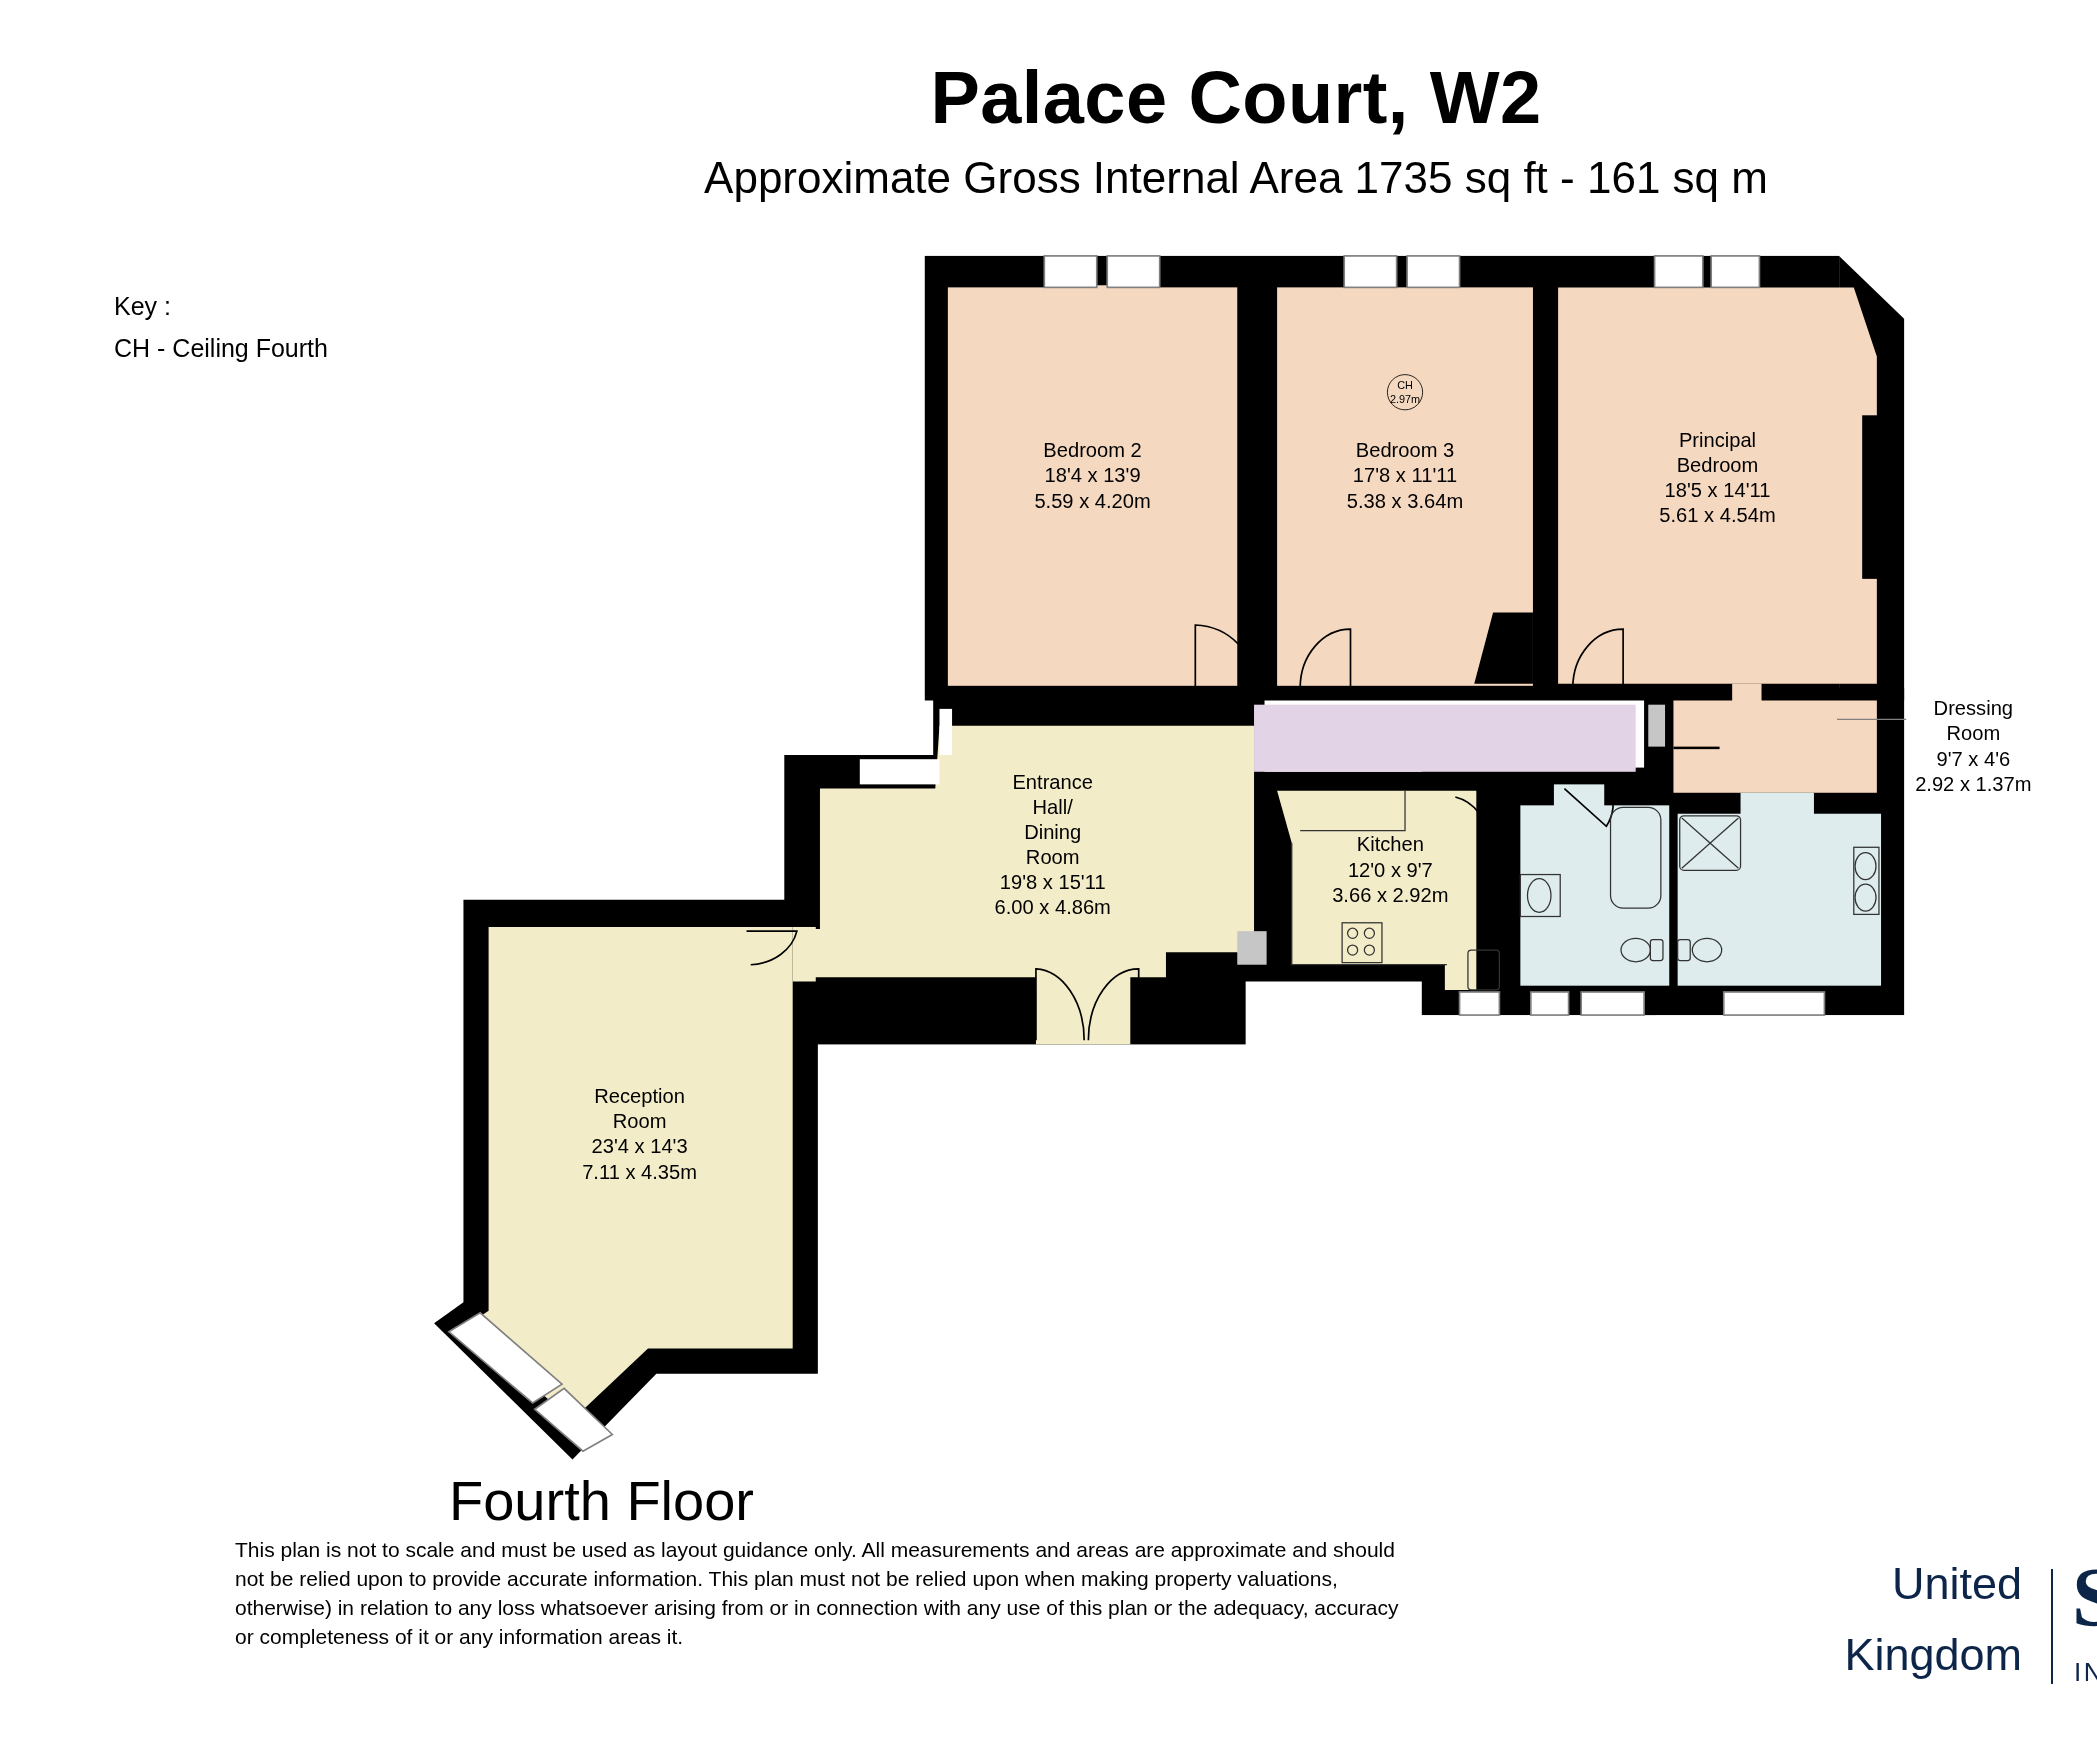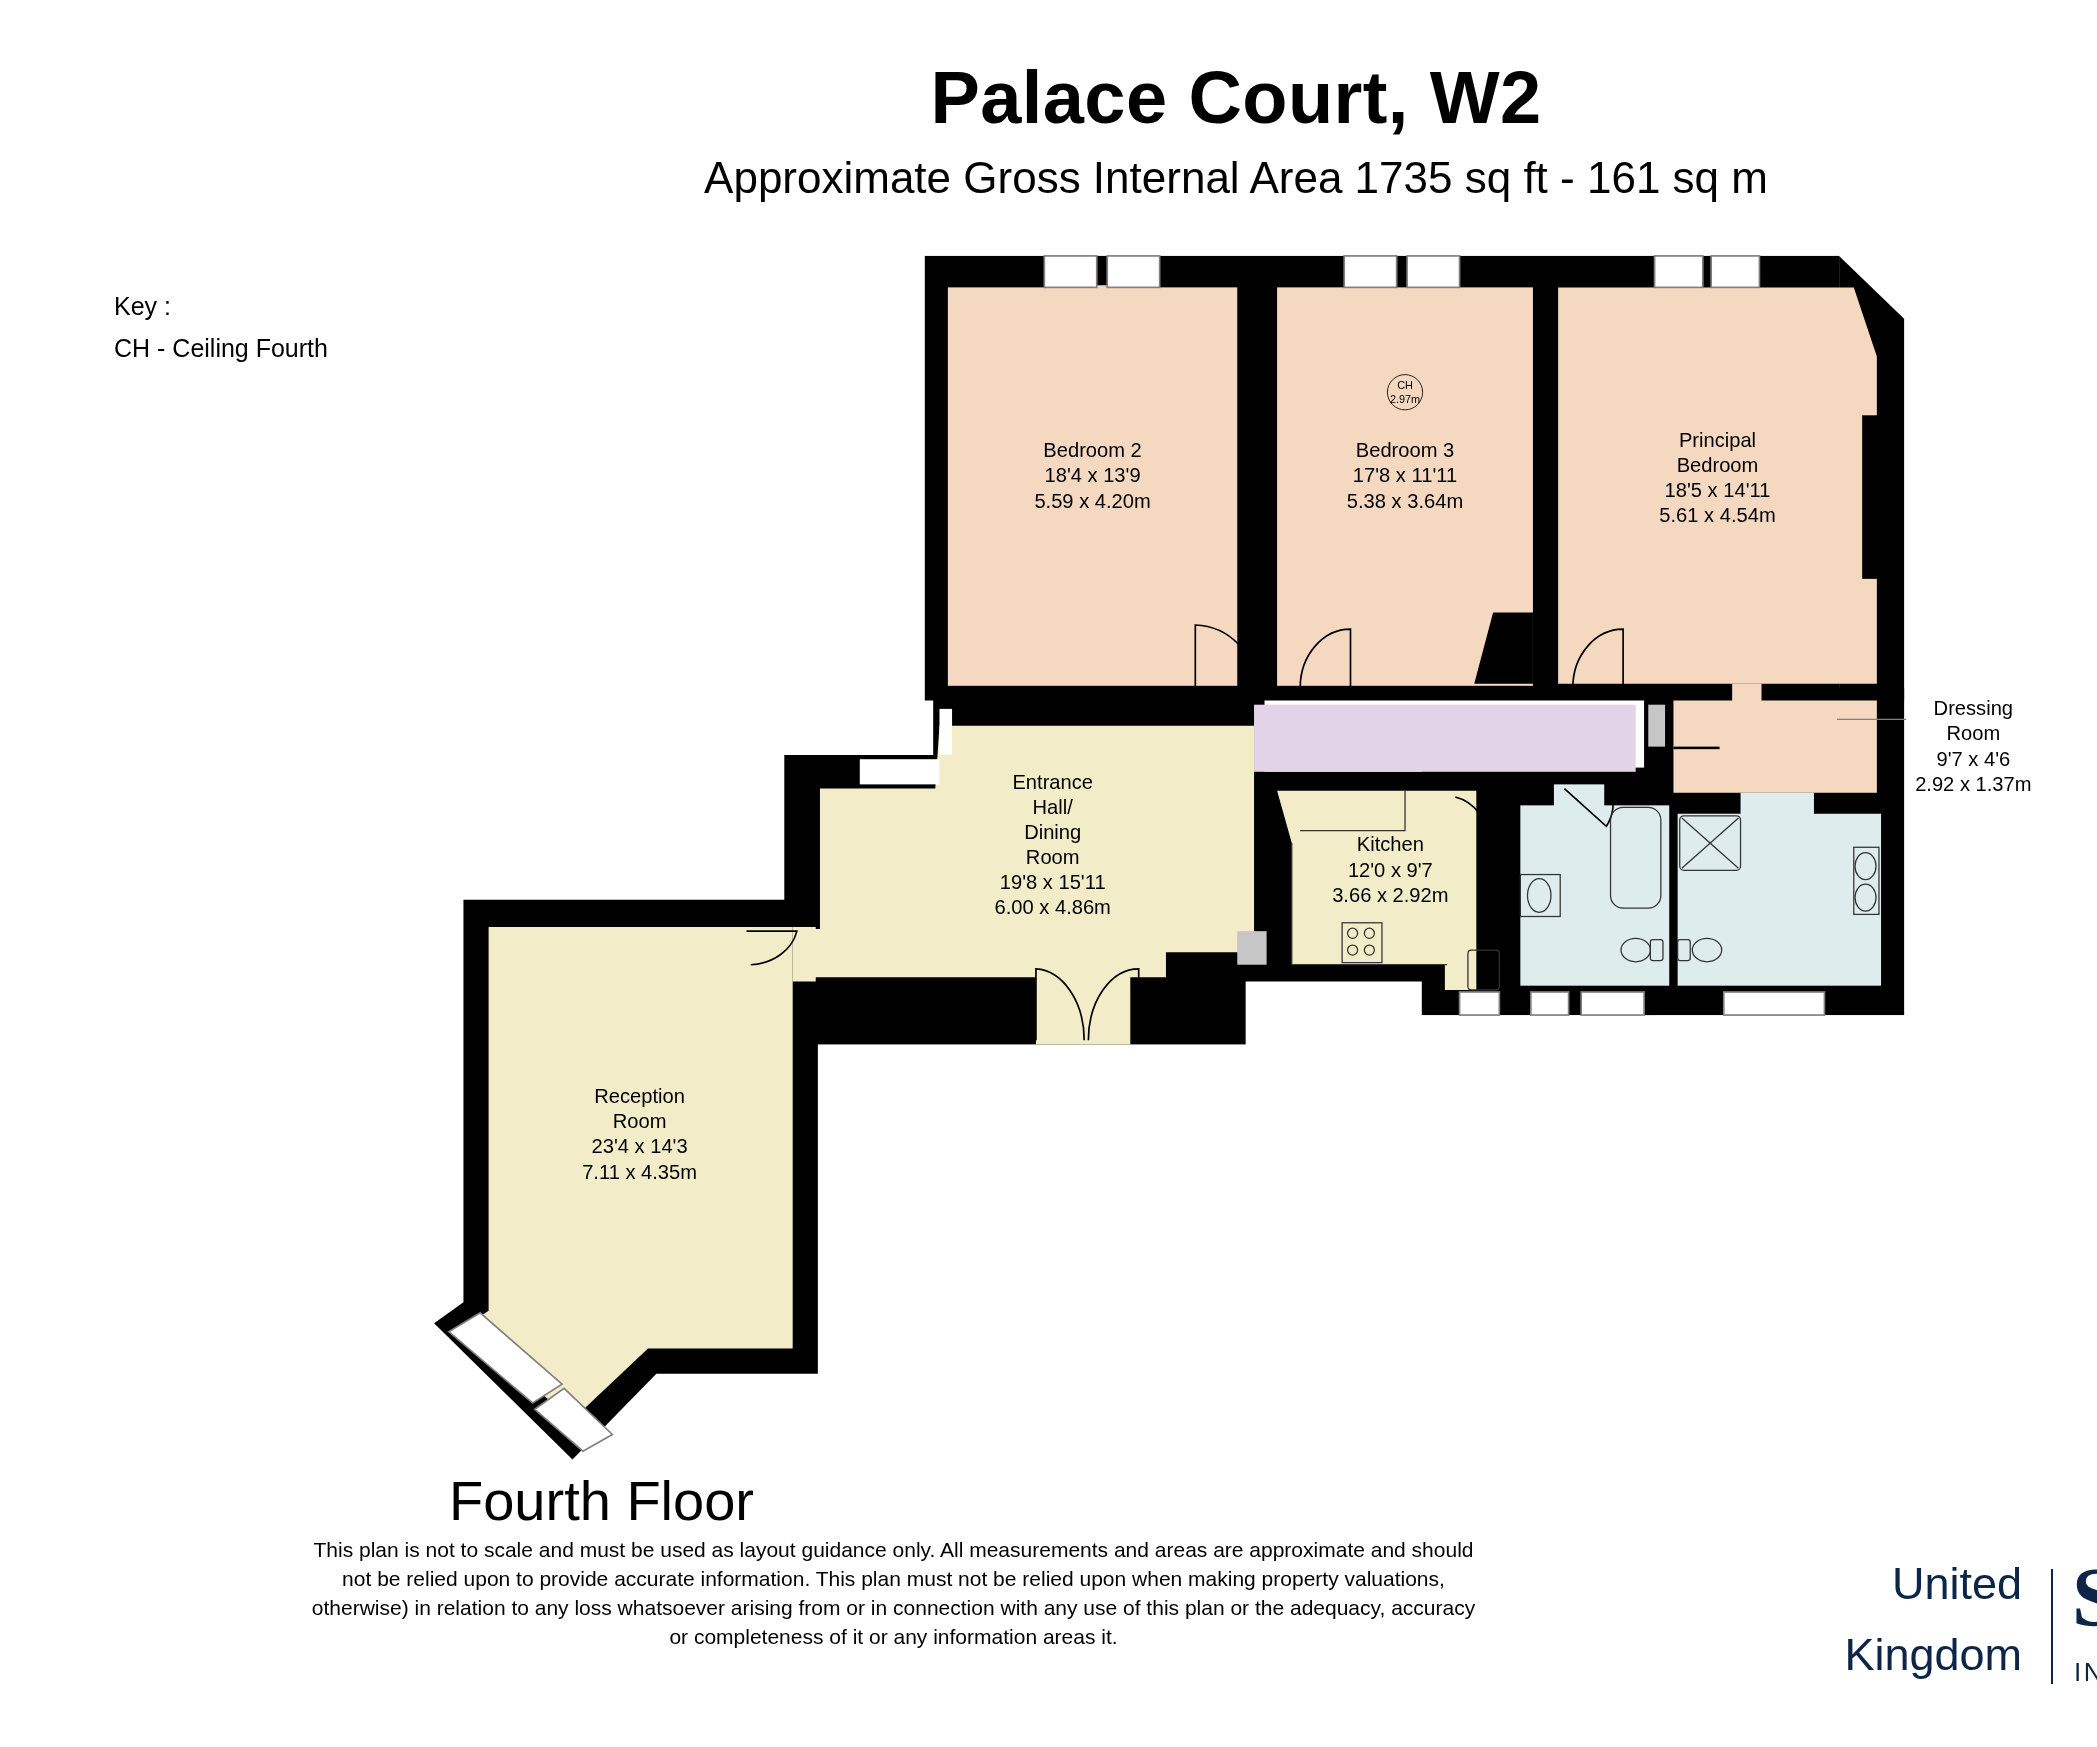--- a/index.html
+++ b/index.html
@@ -2,21 +2,21 @@
 <html style="font-size:6.7px"><head>
 <meta charset="utf-8">
 <style>
   html, body { margin: 0; padding: 0; background: #ffffff; }
   body { width: 2472px; height: 1747px; position: relative; overflow: hidden; font-family: "Liberation Sans", sans-serif; color: #000; }
   .abs { position: absolute; }
   .title { left: 0; width: 2472px; top: 55px; text-align: center; font-weight: bold; font-size: 74px; letter-spacing: 0.4px; }
   .subtitle { left: 0; width: 2472px; top: 153px; text-align: center; font-size: 44px; }
   .key { left: 114px; top: 285px; font-size: 25px; line-height: 42px; }
   .floor-label { left: 449px; top: 1468px; font-size: 56px; }
-  .disclaimer { left: 235px; top: 1535px; width: 1317px; text-align: center; font-size: 21px; line-height: 29px; }
+  .disclaimer { left: 235px; top: 1535px; width: 1317px; font-size: 21px; line-height: 29px; }
   svg.plan { position: absolute; left: 0; top: 0; width: 2472px; height: 1747px; }
   .room-label { font-family: "Liberation Sans", sans-serif; font-size: 48px; text-anchor: middle; fill: #000; }
   .ch-label { font-family: "Liberation Sans", sans-serif; font-size: 26px; text-anchor: middle; fill: #000; }
   .logo { left: 1770px; top: 1548px; width: 671px; height: 138px; }
   .logo-uk { position: absolute; left: 0; top: 0; width: 252px; text-align: right; color: #0c2548; font-size: 45px; line-height: 71px; font-family: "Liberation Sans", sans-serif; }
   .logo-divider { position: absolute; left: 281px; top: 21px; width: 1.7px; height: 115px; background: #0c2548; }
   .logo-brand { position: absolute; left: 302px; top: 4.2px; color: #0c2548; font-family: "Liberation Serif", serif; font-weight: bold; font-size: 84px; line-height: 92px; }
   .logo-sub { position: absolute; left: 304px; top: 109px; color: #0c2548; font-size: 26px; letter-spacing: 2.5px; font-family: "Liberation Sans", sans-serif; }
 </style>
 </head>

